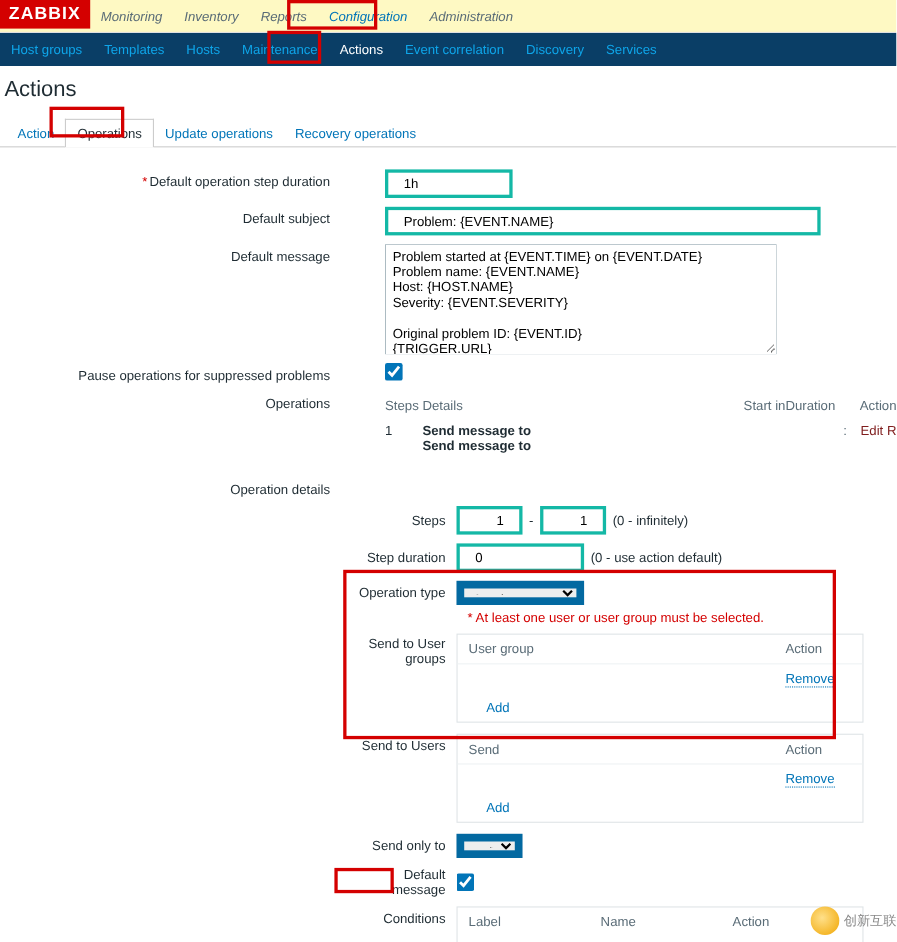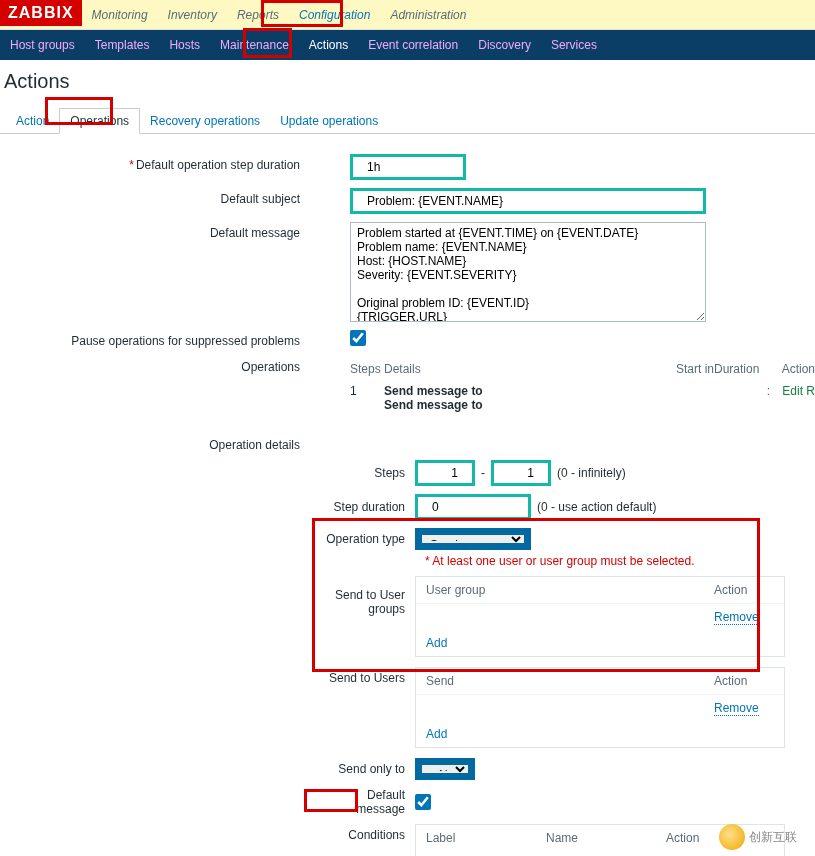--- a/index.html
+++ b/index.html
@@ -1,25 +1,25 @@
 <!DOCTYPE html>
 <html><head>
 <meta charset="utf-8">
 <style>
   * { box-sizing: border-box; margin: 0; padding: 0; }
   body { font-family: Arial, Helvetica, sans-serif; font-size: 12px; color: #1f2c33; background: #fff; width: 815px; }
-  a { color: #15803d; text-decoration: none; cursor: pointer; }
+  a { color: #7f1d1d; text-decoration: none; cursor: pointer; }
   .topbar { display: flex; align-items: flex-start; background: #fef9c3; border-bottom: 1px solid #e0e0e0; height: 30px; }
   .logo { background: #d40000; color: #fff; font-weight: bold; font-size: 16px; padding: 4px 8px; letter-spacing: 1px; display: flex; align-items: center; }
   .topmenu { display: flex; font-style: italic; }
   .topmenu-item { padding: 8px 10px; color: #5a6c77; cursor: pointer; }
   .topmenu-item.active { color: #0275b8; }
   .hl-red { position: absolute; border: 3px solid #d40000; pointer-events: none; z-index: 50; }
   .subbar { background: #0a3e66; display: flex; align-items: center; height: 30px; padding-left: 0; }
-  .subitem { color: #f0abfc; padding: 0 10px; cursor: pointer; line-height: 30px; font-size: 12px; }
+  .subitem { color: #0ea5e9; padding: 0 10px; cursor: pointer; line-height: 30px; font-size: 12px; }
   .subitem.active { color: #fff; }
   h1.page-title { font-size: 20px; font-weight: normal; padding: 10px 4px 14px; margin: 0; color: #1f2c33; }
   .tabs { display: flex; align-items: flex-end; border-bottom: 1px solid #ccc; margin: 0 0 20px; padding: 0 6px; }
   .tab { padding: 5px 10px; color: #0275b8; cursor: pointer; font-size: 12px; }
   .tab.active { border: 1px solid #ccc; border-bottom: 1px solid #fff; position: relative; top: 1px; background: #fff; color: #1f2c33; }
   .form-row { display: flex; margin-bottom: 8px; gap: 40px; }
   .form-label { width: 310px; text-align: right; padding-right: 10px; padding-top: 4px; color: #1f2c33; }
   .form-label .req { color: #d40000; margin-right: 2px; }
   .form-field { flex: 1; display: flex; align-items: flex-start; flex-wrap: wrap; gap: 4px; }
   input[type=text] { border: 3px solid #14b8a6; padding: 3px 14px; font-size: 12px; font-family: inherit; }
@@ -40,22 +40,22 @@
   .inner-field { flex: 1; display: flex; align-items: center; gap: 6px; }
   input.num { width: 60px; text-align: right; }
   select { border: 7px solid #0369a1; padding: 2px 4px; font-size: 12px; height: 22px; background: #eee; }
   .warn { color: #d40000; margin-left: 425px; margin-top: -4px; margin-bottom: 8px; }
   .subtable { border: 1px solid #dfe4e7; margin-bottom: 10px; margin-right: 30px; }
   .subtable-head { display: flex; color: #5a6c77; padding: 6px 10px; border-bottom: 1px solid #eef2f4; }
   .subtable-body { padding: 6px 10px; }
   .subtable .ucol { flex: 1; }
   .subtable .acol { width: 60px; }
   .link-dotted { color: #0275b8; border-bottom: 1px dotted #0275b8; cursor: pointer; }
-  .link-plain { color: #0275b8; cursor: pointer; }
-  .watermark { position: absolute; right: 18px; bottom: 6px; display: flex; align-items: center; color: #888; font-size: 12px; gap: 4px; }
+  .link-plain { color: #0275b8; cursor: pointer; margin-left: 16px; }
+  .watermark { position: absolute; right: 0; bottom: 6px; display: flex; align-items: center; color: #888; font-size: 12px; gap: 4px; }
   .wm-circle { width: 26px; height: 26px; border-radius: 50%; background: radial-gradient(circle at 40% 40%, #ffe08a, #f0a500); display: inline-block; }
 </style>
 </head>
 <body>
 
 <div class="topbar">
   <div class="logo">ZABBIX</div>
   <div class="topmenu">
     <div class="topmenu-item">Monitoring</div>
     <div class="topmenu-item">Inventory</div>
@@ -76,36 +76,36 @@
   <div class="subitem">Discovery</div>
   <div class="subitem">Services</div>
 </div>
 <div class="hl-red" style="left:243px; top:28px; width:49px; height:30px;"></div>
 
 <h1 class="page-title">Actions</h1>
 
 <div class="tabs">
   <div class="tab">Action</div>
   <div class="tab active">Operations</div>
+  <div class="tab">Update operations</div>
   <div class="tab">Recovery operations</div>
-  <div class="tab">Update operations</div>
 </div>
 <div class="hl-red" style="left:45px; top:97px; width:68px; height:28px;"></div>
 
 <div class="form-row">
   <div class="form-label"><span class="req">*</span><span>Default operation step duration</span></div>
   <div class="form-field">
       <input type="text" style="width: 116px;" value="1h">
     </div>
 </div>
 
 <div class="form-row">
   <div class="form-label">Default subject</div>
   <div class="form-field">
-      <input type="text" style="width: 356px;" value="Problem: {EVENT.NAME}">
+      <input type="text" style="width: 396px;" value="Problem: {EVENT.NAME}">
     </div>
 </div>
 
 <div class="form-row">
   <div class="form-label">Default message</div>
   <div class="form-field">
       <textarea style="width: 356px; height: 100px;" id="msg-ta">Problem started at {EVENT.TIME} on {EVENT.DATE}
 Problem name: {EVENT.NAME}
 Host: {HOST.NAME}
 Severity: {EVENT.SEVERITY}
@@ -177,21 +177,21 @@
   <div class="inner-field">
     <select style="width:116px;">
       <option>Send message</option>
     </select>
   </div>
 </div>
 
 <div class="warn"><span class="req">* </span><span>At least one user or user group must be selected.</span></div>
 
 <div style="display:flex;">
-  <div class="inner-label" style="margin-top:12px;">Send to User groups</div>
+  <div class="inner-label" style="margin-top:2px;">Send to User groups</div>
   <div style="flex:1;">
     <div class="subtable">
       <div class="subtable-head">
         <div class="ucol">User group</div>
         <div class="acol">Action</div>
       </div>
       <div class="subtable-head" style="border-bottom:none;">
         <div class="ucol"></div>
         <div class="acol"><span class="link-dotted">Remove</span></div>
       </div>

